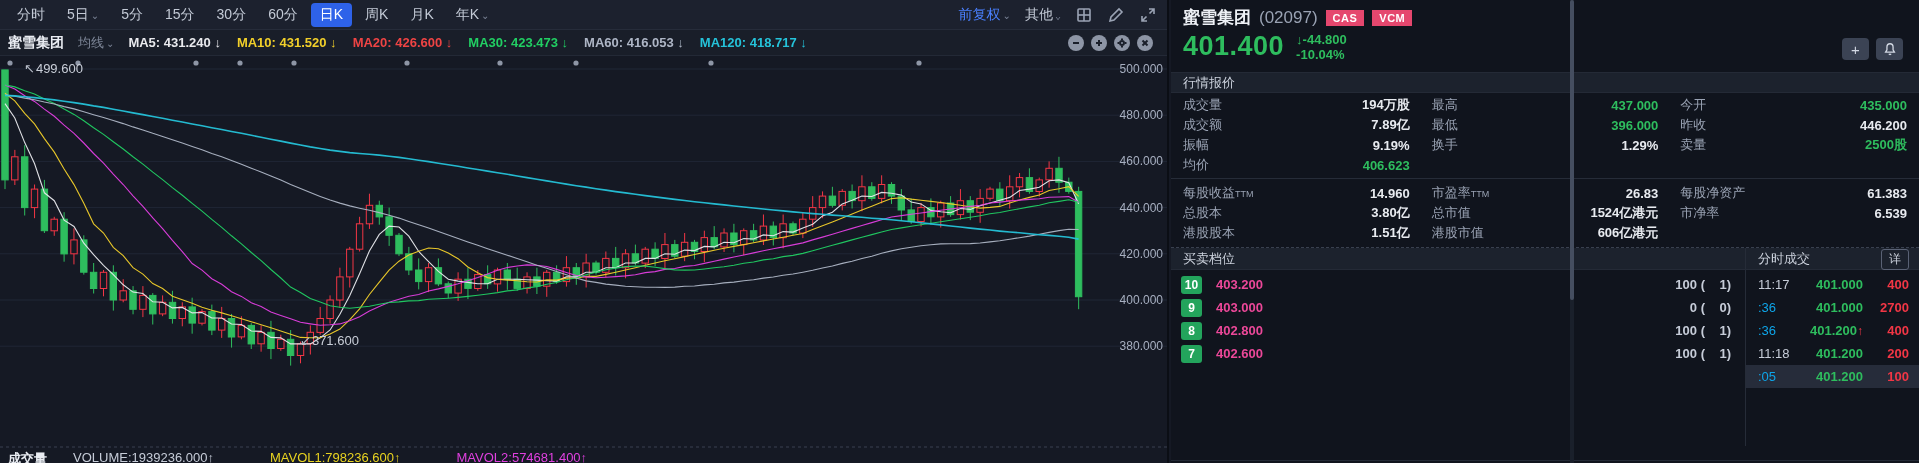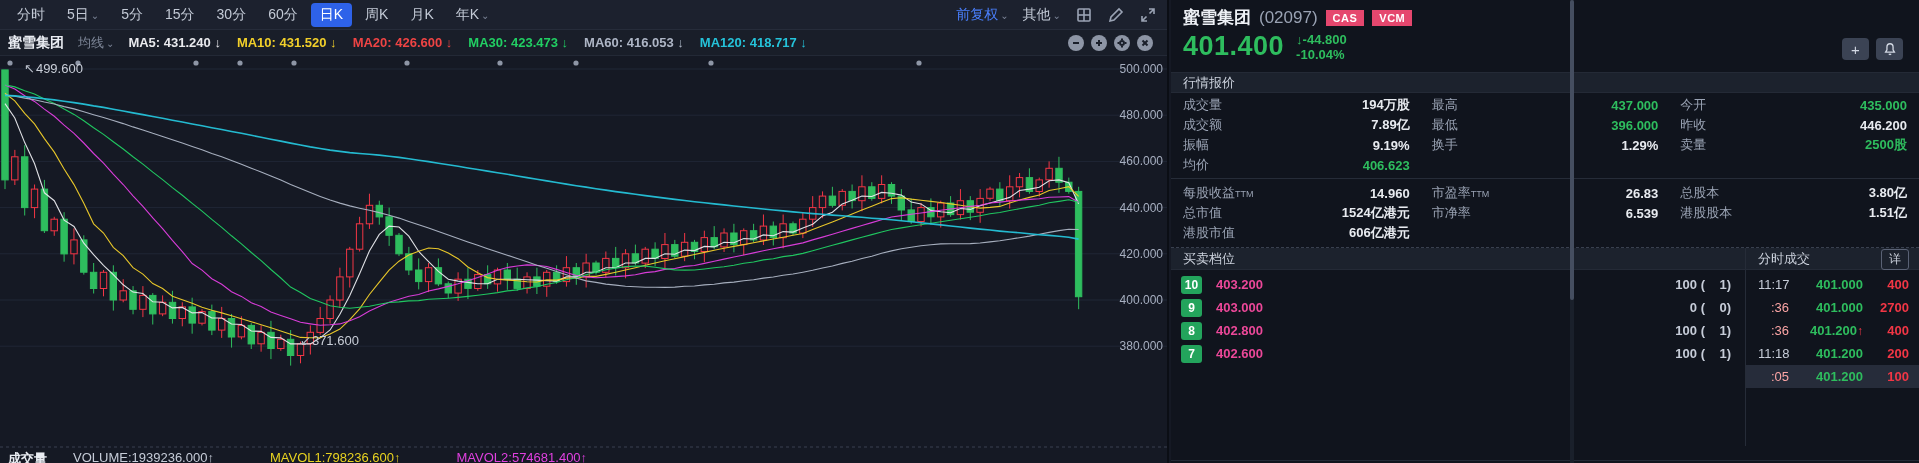--- a/index.html
+++ b/index.html
@@ -8,21 +8,21 @@
   .app { position:relative; width:1574px; height:463px; background:#151924; }
 
   
   .chart-sec { position:absolute; left:0; top:0; width:1169px; height:463px; background:#151924; border-right:2px solid #0b0e15; }
   .toolbar { position:relative; height:30px; background:#1c212e; border-bottom:1px solid #262c3a; display:flex; align-items:center; padding:0 8px; }
   .tb-item { color:#c3cad6; font-size:14px; padding:3px 9px; margin-right:4px; border-radius:4px; cursor:pointer; white-space:nowrap; }
   .tb-item.sel { background:#2e62e9; color:#fff; }
   .caret { color:#7a8396; font-size:10px; margin-left:2px; }
   .tb-right { position:absolute; right:10px; display:flex; align-items:center; gap:14px; }
   .tb-adjust { color:#4a80ff; font-size:14px; cursor:pointer; }
-  .tb-other { color:#c3cad6; font-size:14px; cursor:pointer; }
+  .tb-other { color:#c3cad6; font-size:14px; cursor:pointer;font-family:Liberation Mono, monospace; }
   .tb-icon { width:18px; height:18px; display:inline-flex; align-items:center; justify-content:center; cursor:pointer; }
   .tb-icon svg { stroke:#9aa3b4; fill:none; stroke-width:1.6; }
 
   .legend { position:relative; height:26px; background:#191e29; border-bottom:1px solid #232936; display:flex; align-items:center; padding:0 8px; font-size:13px; }
   .leg-sym { color:#e9ecf2; font-weight:bold; font-size:14px; margin-right:14px; }
   .leg-ma-sel { color:#7e8798; margin-right:14px; cursor:pointer; }
   .leg-ma { margin-right:16px; font-weight:bold; white-space:nowrap; }
   .leg-icons { position:absolute; right:14px; display:flex; gap:7px; }
   .cicon { width:16px; height:16px; border-radius:50%; background:#8d95a5; display:inline-flex; align-items:center; justify-content:center; cursor:pointer; }
   .cicon svg { stroke:#1a1f2a; stroke-width:2; fill:none; }
@@ -70,21 +70,21 @@
   .book-cols { display:grid; grid-template-columns:574px 1fr; height:176px; }
   .bids { padding:3px 0; }
   .bid-row { display:flex; align-items:center; height:23px; padding:0 14px 0 10px; font-size:13px; font-weight:bold; }
   .lvl { width:21px; height:18px; background:#23a45c; color:#fff; border-radius:3px; display:flex; align-items:center; justify-content:center; font-size:12px; margin-right:14px; }
   .bid-price { color:#ec4899; width:90px; }
   .bid-size { color:#c6ccd8; margin-left:auto; white-space:pre; }
   .tape { border-left:1px solid #262c38; padding:3px 0; }
   .trade-row { display:flex; align-items:center; height:23px; padding:0 10px 0 12px; font-size:13px; font-weight:bold; }
   .trade-row.hl { background:#262c3a; }
   .t-time { color:#c6ccd8; width:44px; font-weight:normal; }
-  .t-time.min { color:#fca5a5;text-align:center; }
+  .t-time.min { color:#0ea5e9; }
   .t-price { color:#2ebd5e; margin-left:auto; }
   .t-arrow { color:#f23645; font-size:12px; }
   .t-vol { color:#f23645; width:46px; text-align:right; }
   .p-bottom-line { position:absolute; left:0; bottom:2px; width:100%; border-top:1px solid #242a36; }
   .scrollbar { position:absolute; right:0; top:0; width:4px; height:463px; background:#1a202b; }
   .scroll-thumb { position:absolute; top:0; width:4px; height:300px; background:#454e60; border-radius:2px; }
 </style>
 </head>
 <body>
 
@@ -517,20 +517,24 @@
     <div class="qgrid">
       <div class="qcell">
           <span class="ql"><span>每股收益</span><span class="sub">TTM</span></span>
           <span class="qv">14.960</span>
         </div>
       <div class="qcell">
           <span class="ql"><span>市盈率</span><span class="sub">TTM</span></span>
           <span class="qv">26.83</span>
         </div>
       <div class="qcell">
+          <span class="ql">每股净资产</span>
+          <span class="qv">61.383</span>
+        </div>
+      <div class="qcell">
           <span class="ql">总股本</span>
           <span class="qv">3.80亿</span>
         </div>
       <div class="qcell">
           <span class="ql">总市值</span>
           <span class="qv">1524亿港元</span>
         </div>
       <div class="qcell">
           <span class="ql">市净率</span>
           <span class="qv">6.539</span>

